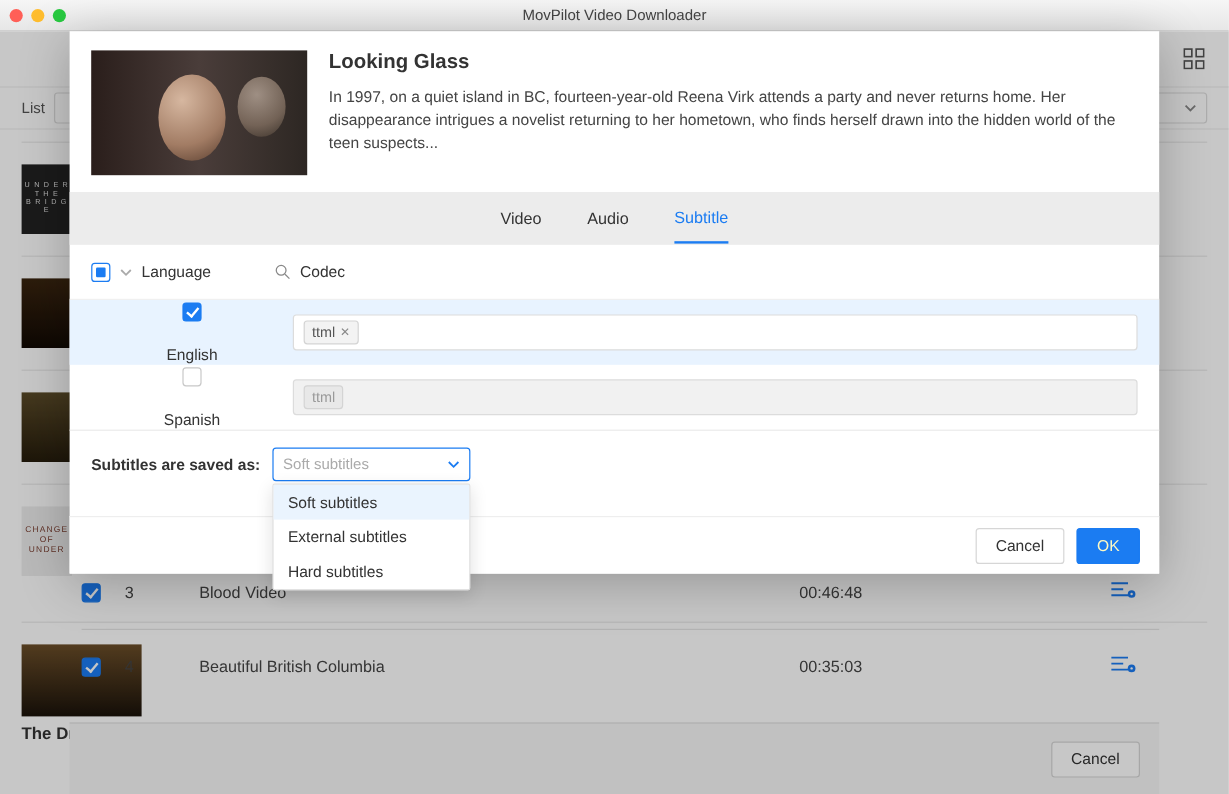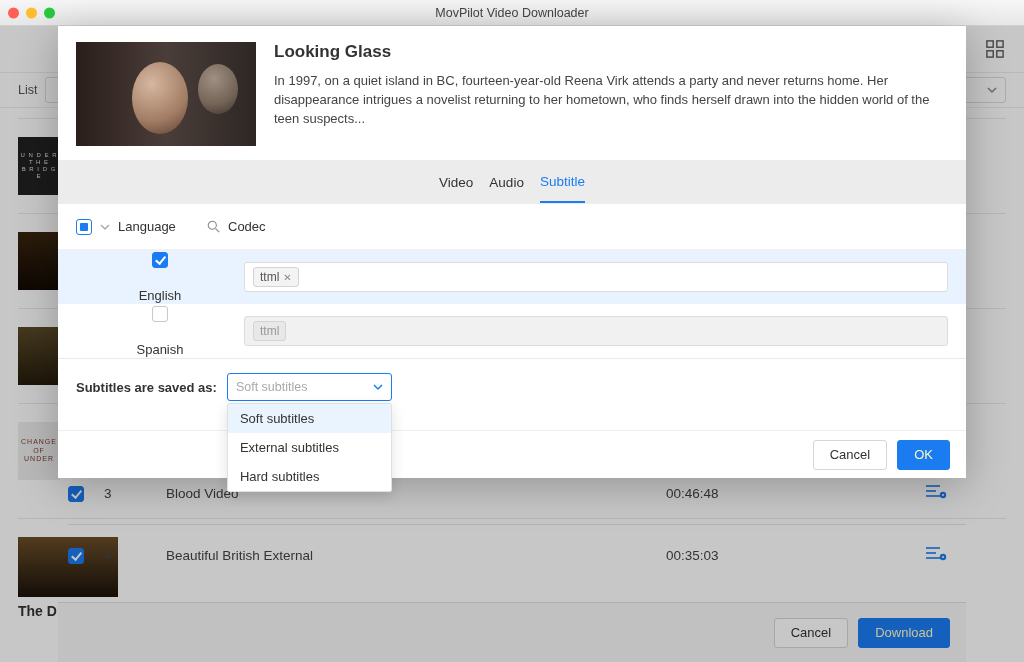--- a/index.html
+++ b/index.html
@@ -231,38 +231,38 @@
   .info h2 { font-size: 17px; font-weight: 700; margin-bottom: 10px; }
   .info p  { font-size: 13px; line-height: 1.45; color: #444; max-width: 680px;}
 
   
   .tabstrip {
     height: 44px;
     background: #ececec;
     display: flex;
     align-items: center;
     justify-content: center;
-    gap: 16px;
+    gap: 38px;
     font-size: 13.5px;
   }
   .tabstrip .tab { color:#333; padding: 12px 0; cursor:pointer; }
   .tabstrip .tab.active {
     color: #1b7cf2;
     border-bottom: 2px solid #1b7cf2;
   }
 
   
   .lang-head {
     display:flex; align-items:center;
     height: 46px;
     padding: 0 18px;
     font-size: 13px;
     border-bottom:1px solid #f0f0f0;
   }
-  .lang-head .col1 { display:flex;align-items:center;gap:8px;width:152px; }
+  .lang-head .col1 { display:flex;align-items:center;gap:8px;width:174px; }
   .lang-head .search-icon { color:#888; }
   .lang-head .col2 { }
   .lang-row {
     display:flex; align-items:center;
     height: 54px;
     padding: 0 18px;
     gap: 0;
   }
   .lang-row.selected { background: #e8f3ff; }
   .lang-row .col1 { display:flex;align-items:center;gap:20px; width:168px; padding-left: 0; flex-direction: column;}
@@ -430,41 +430,40 @@
         </g>
             <circle cx="17" cy="11" r="3.2" fill="#1b7cf2"></circle>
             <circle cx="17" cy="11" r="1" fill="#fff"></circle>
           </svg>
       </span>
     </span>
   </div>
   <div class="episode-row">
     <span class="chk"><span class="cbx checked"></span></span>
     <span class="epnum">4</span>
-    <span class="eptitle">Beautiful British External</span>
+    <span class="eptitle">Beautiful British Columbia</span>
     <span class="epdur">00:35:03</span>
     <span class="epicons">
       <span class="epsettings">
         <svg width="22" height="16" viewBox="0 0 22 16">
             <g stroke="#1b7cf2" stroke-width="1.6" fill="none">
           <line x1="0" y1="2" x2="14" y2="2"></line>
               <line x1="0" y1="7" x2="10" y2="7"></line>
               <line x1="0" y1="12" x2="14" y2="12"></line>
         </g>
             <circle cx="17" cy="11" r="3.2" fill="#1b7cf2"></circle>
             <circle cx="17" cy="11" r="1" fill="#fff"></circle>
           </svg>
       </span>
     </span>
   </div>
 </div>
 
 <div class="bottom-bar">
   <button class="btn">Cancel</button>
-  <button class="btn primary">Download</button>
 </div>
 
 <div class="scrim"></div>
 
 <div class="modal">
 
   <div class="modal-head">
     <div class="poster"></div>
     <div class="info">
       <h2>Looking Glass</h2>

